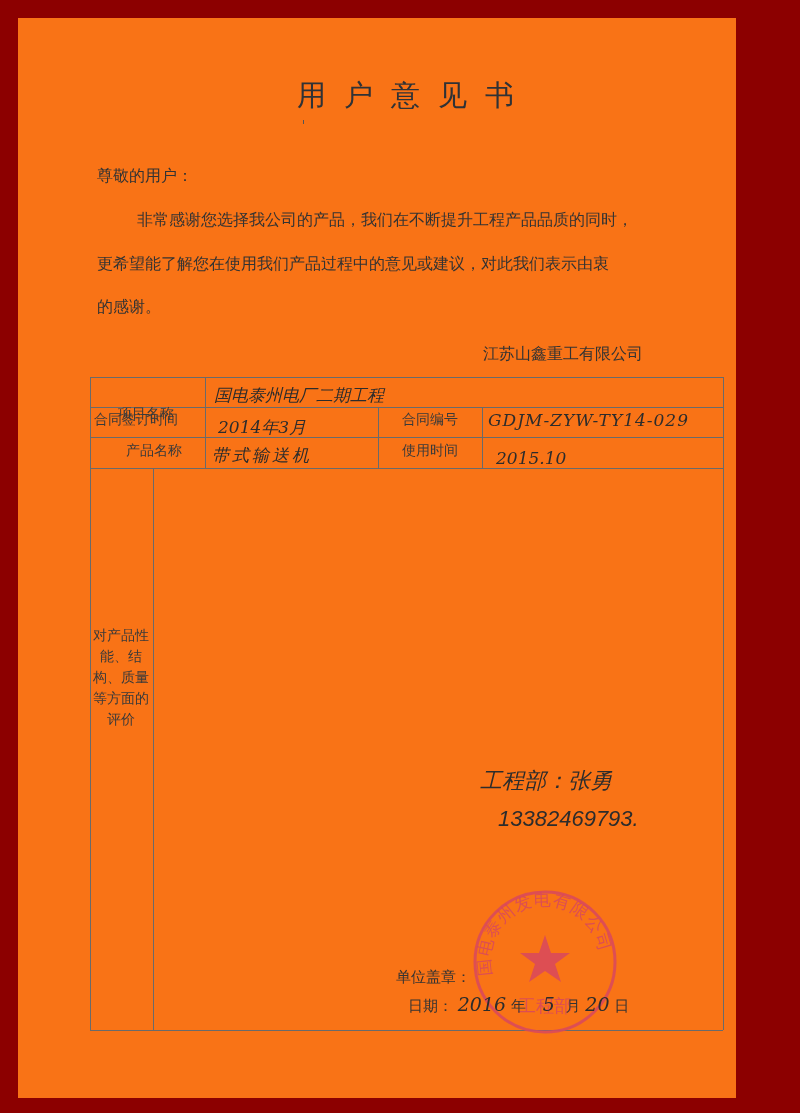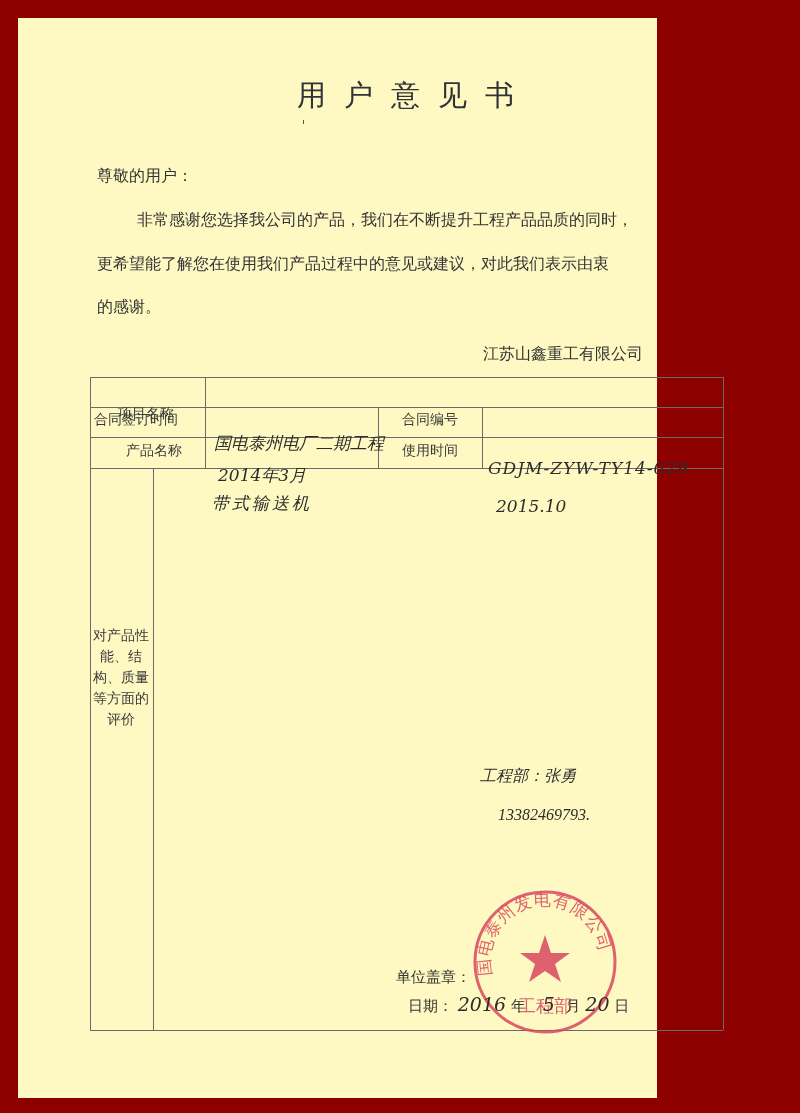--- a/index.html
+++ b/index.html
@@ -6,22 +6,22 @@
     body {
       width: 800px; height: 1113px;
       background: #8c0000;
       position: relative;
       overflow: hidden;
       font-family: "DejaVu Serif", "Liberation Serif", serif;
     }
     .page {
       position: absolute;
       left: 18px; top: 18px;
-      width: 639px; height: 1080px;
-      background: #fef9c3;
+      width: 718px; height: 1080px;
+      background: #f97316;
     }
     .abs { position: absolute; }
     .title {
       left: 279px; top: 58px;
       width: 230px;
       font-family: "DejaVu Sans", sans-serif;
       font-size: 29px;
       letter-spacing: 18px;
       color: #2f3236;
       white-space: nowrap;
@@ -49,21 +49,21 @@
       color: #3a3a3a;
       white-space: nowrap;
     }
     .hand {
       position: absolute;
       font-family: "DejaVu Serif", serif;
       font-style: italic;
       color: #2c2c2c;
       white-space: nowrap;
     }
-    .hand-big { font-size: 17px; margin-top: 48px; }
+    .hand-big { font-size: 17px; }
     .eval-label {
       position: absolute;
       left: 74px; top: 607px;
       width: 58px;
       font-family: "DejaVu Sans", sans-serif;
       font-size: 14px;
       line-height: 21px;
       color: #3a3a3a;
       text-align: center;
     }
@@ -74,24 +74,24 @@
       font-family: "DejaVu Serif", serif;
       font-style: italic;
       font-size: 17px;
       line-height: 43px;
       color: #2c2c2c;
       text-indent: 2em;
       word-break: break-all;
     }
     .sign {
       position: absolute;
-      font-family: Liberation Serif, serif;
+      font-family: Liberation Sans, sans-serif;
       font-style: italic;
       color: #2c2c2c;
-      font-size: 16px;
+      font-size: 22px;
       white-space: nowrap;
     }
     .stamp {
       position: absolute;
       left: 452px; top: 869px;
       width: 150px; height: 150px;
     }
     .stamp-label { left: 378px; top: 950px; }
     .date-line { left: 390px; top: 975px; }
     .date-hand {

